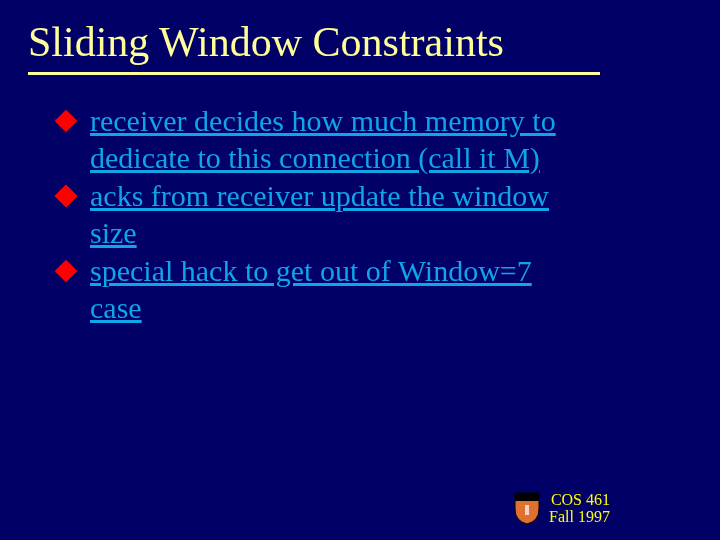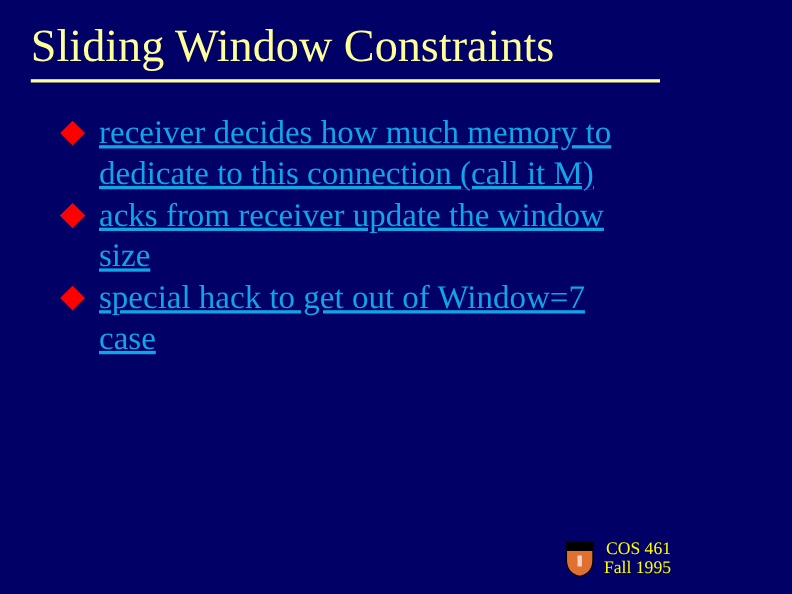--- a/index.html
+++ b/index.html
@@ -94,16 +94,16 @@
   </ul>
 
   <div class="footer">
     <svg class="shield" viewBox="0 0 28 34">
       <path d="M2 2 H26 V18 Q26 30 14 33 Q2 30 2 18 Z" fill="#e07030" stroke="#000" stroke-width="1"></path>
       <path d="M2 2 H26 V10 H2 Z" fill="#000"></path>
       <rect x="12" y="14" width="4" height="10" fill="#fff" opacity="0.7"></rect>
     </svg>
     <div class="footer-text">
       <div>COS 461</div>
-      <div>Fall 1995</div>
+      <div>Fall 1997</div>
     </div>
   </div>
 </div>
 
 </body></html>

